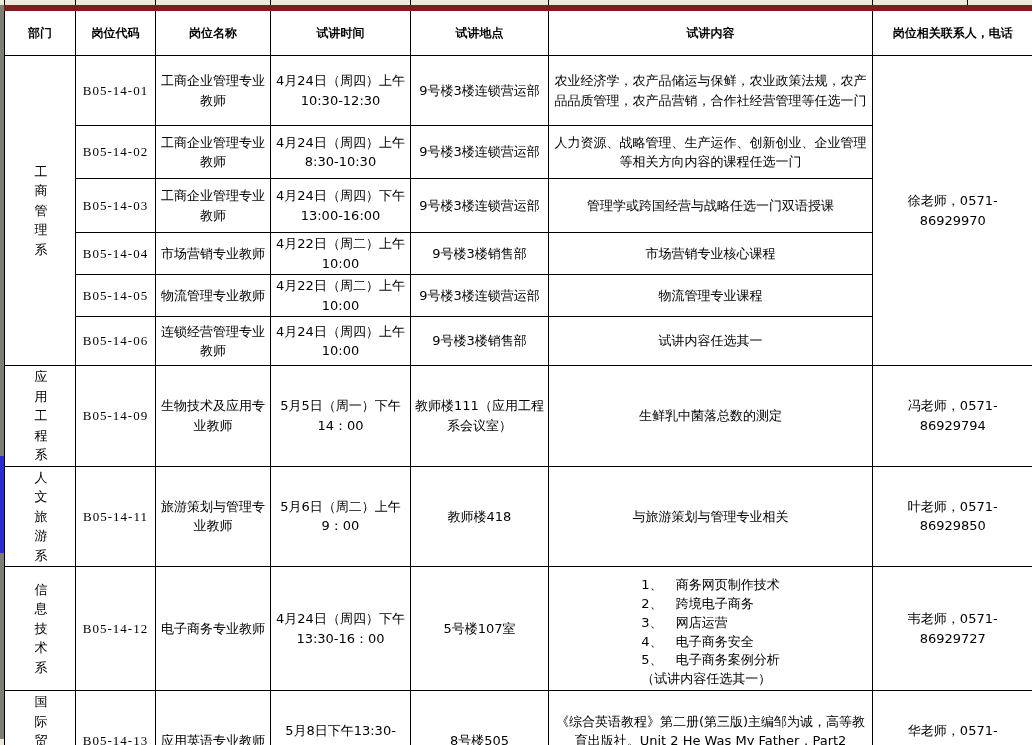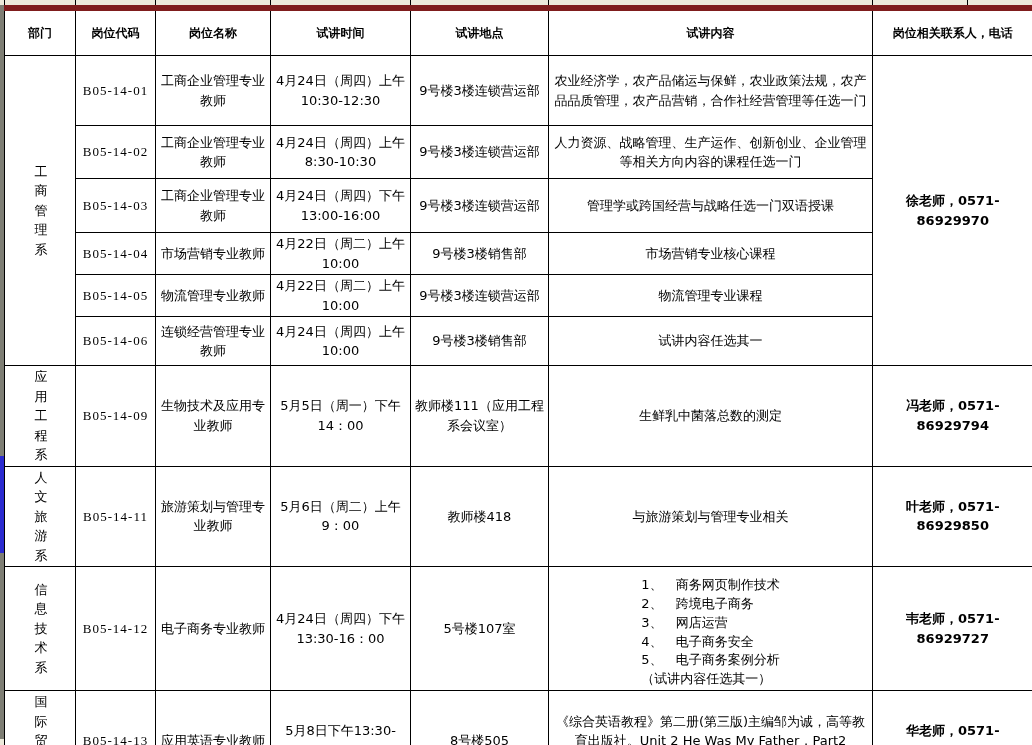--- a/index.html
+++ b/index.html
@@ -36,21 +36,21 @@
   }
   .sched td{font-size:13px;line-height:1.5;}
   .sched tr:last-child td{border-bottom:2px solid #000;}
   .sched th:last-child,.sched td:last-child{border-right:none;}
   .code{letter-spacing:1px;font-family:Liberation Serif, serif;}
   .pre{white-space:pre;}
   .dept-inner{
     display:block;width:15px;margin:0 auto;
     word-break:break-all;line-height:1.5;text-align:right;
   }
-  .contact{text-align:left;padding-left:2px;font-weight:bold;}
+  .contact{text-align:left;padding-left:2px;}
   .list{
     display:inline-block;text-align:left;white-space:pre;line-height:1.45;margin-top:8px;
   }
 </style>
 </head>
 <body>
 
 <div class="screen">
 
   <div class="stub top" style="left:4px"></div>

